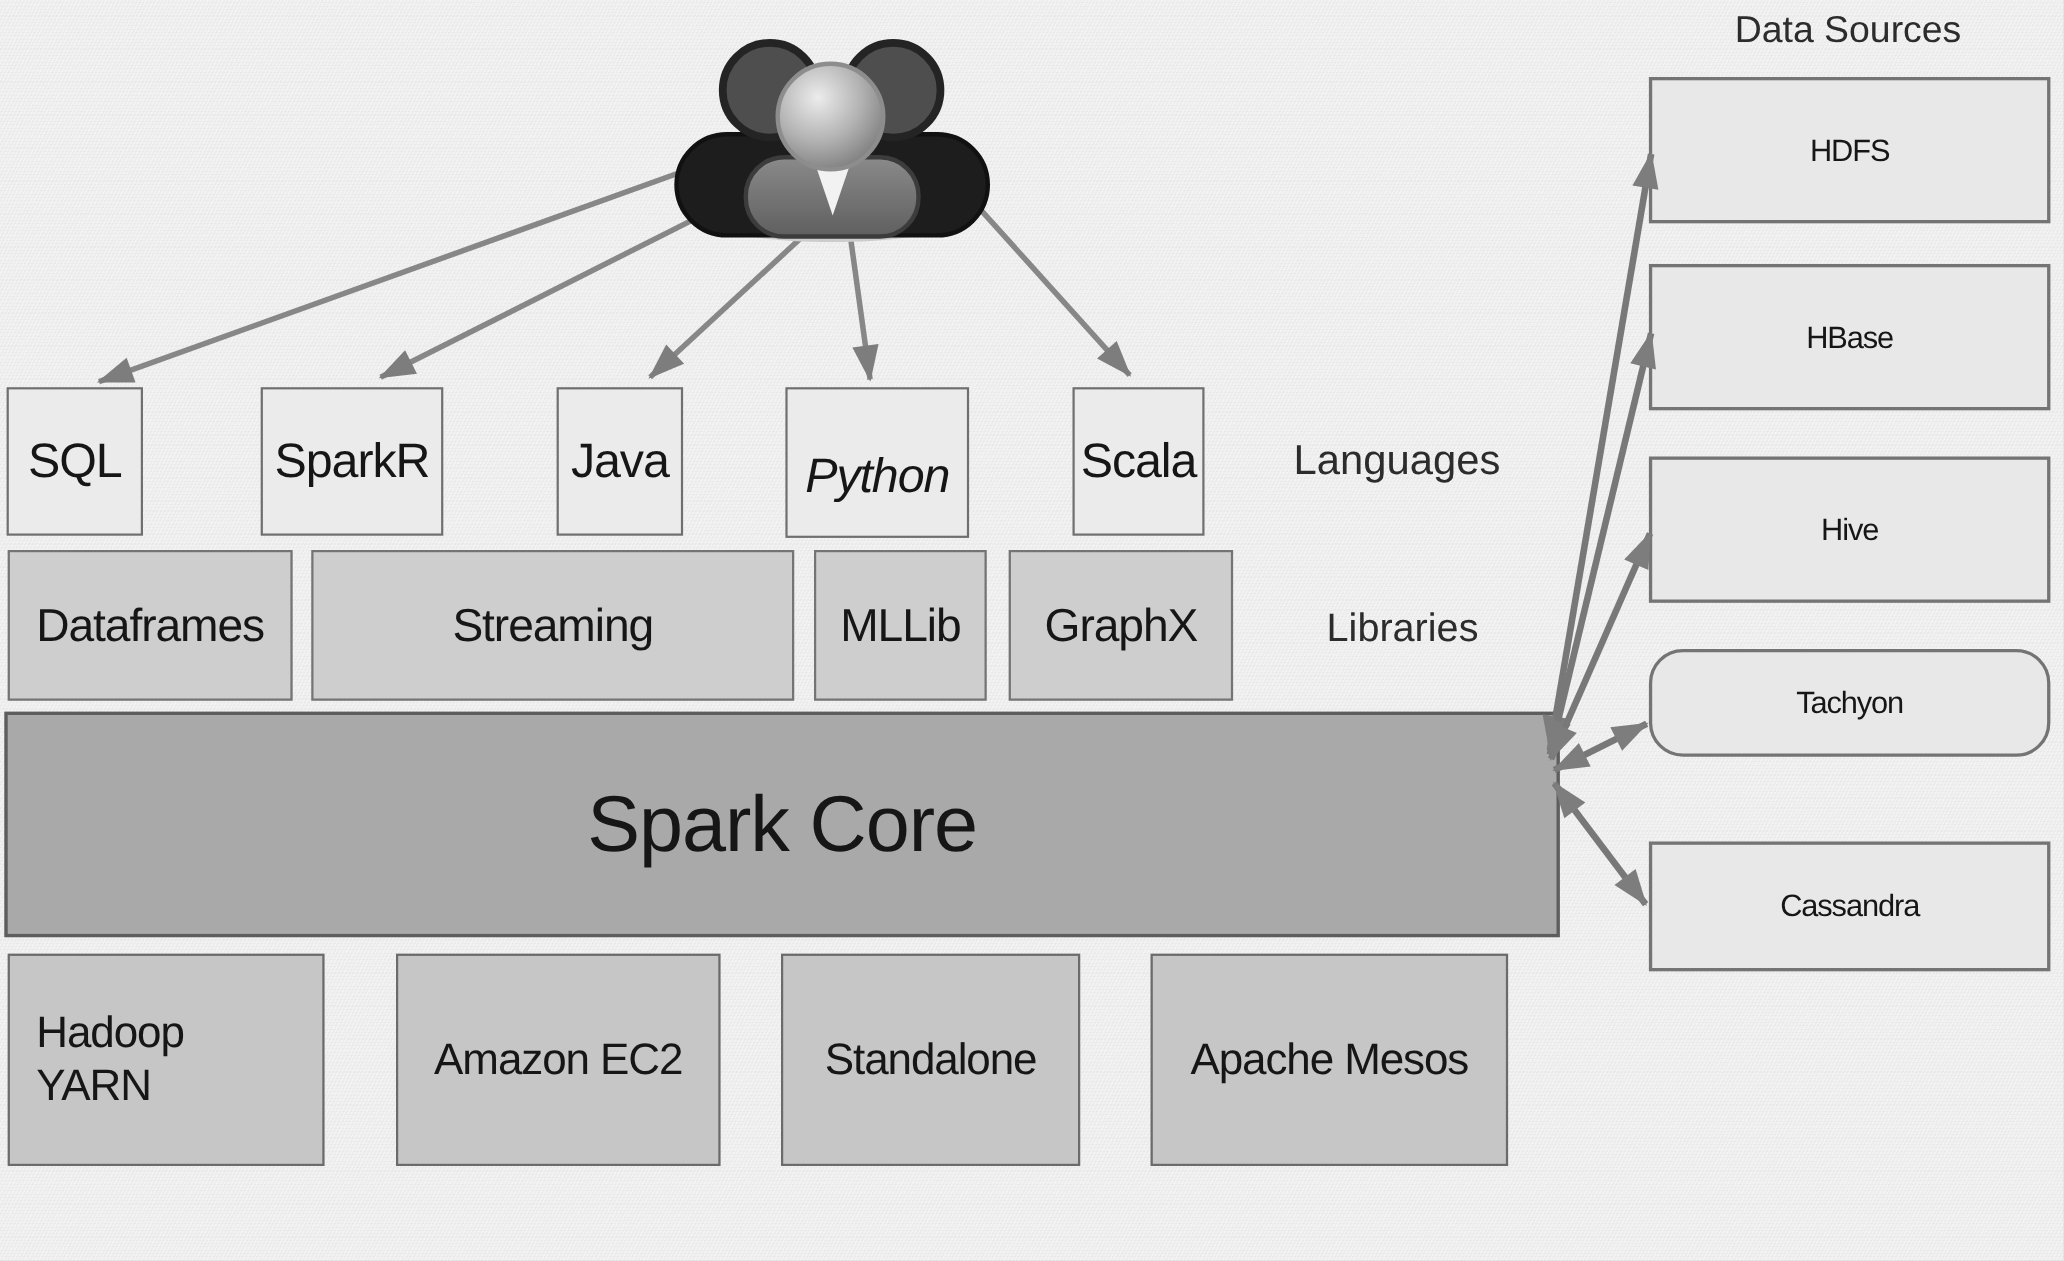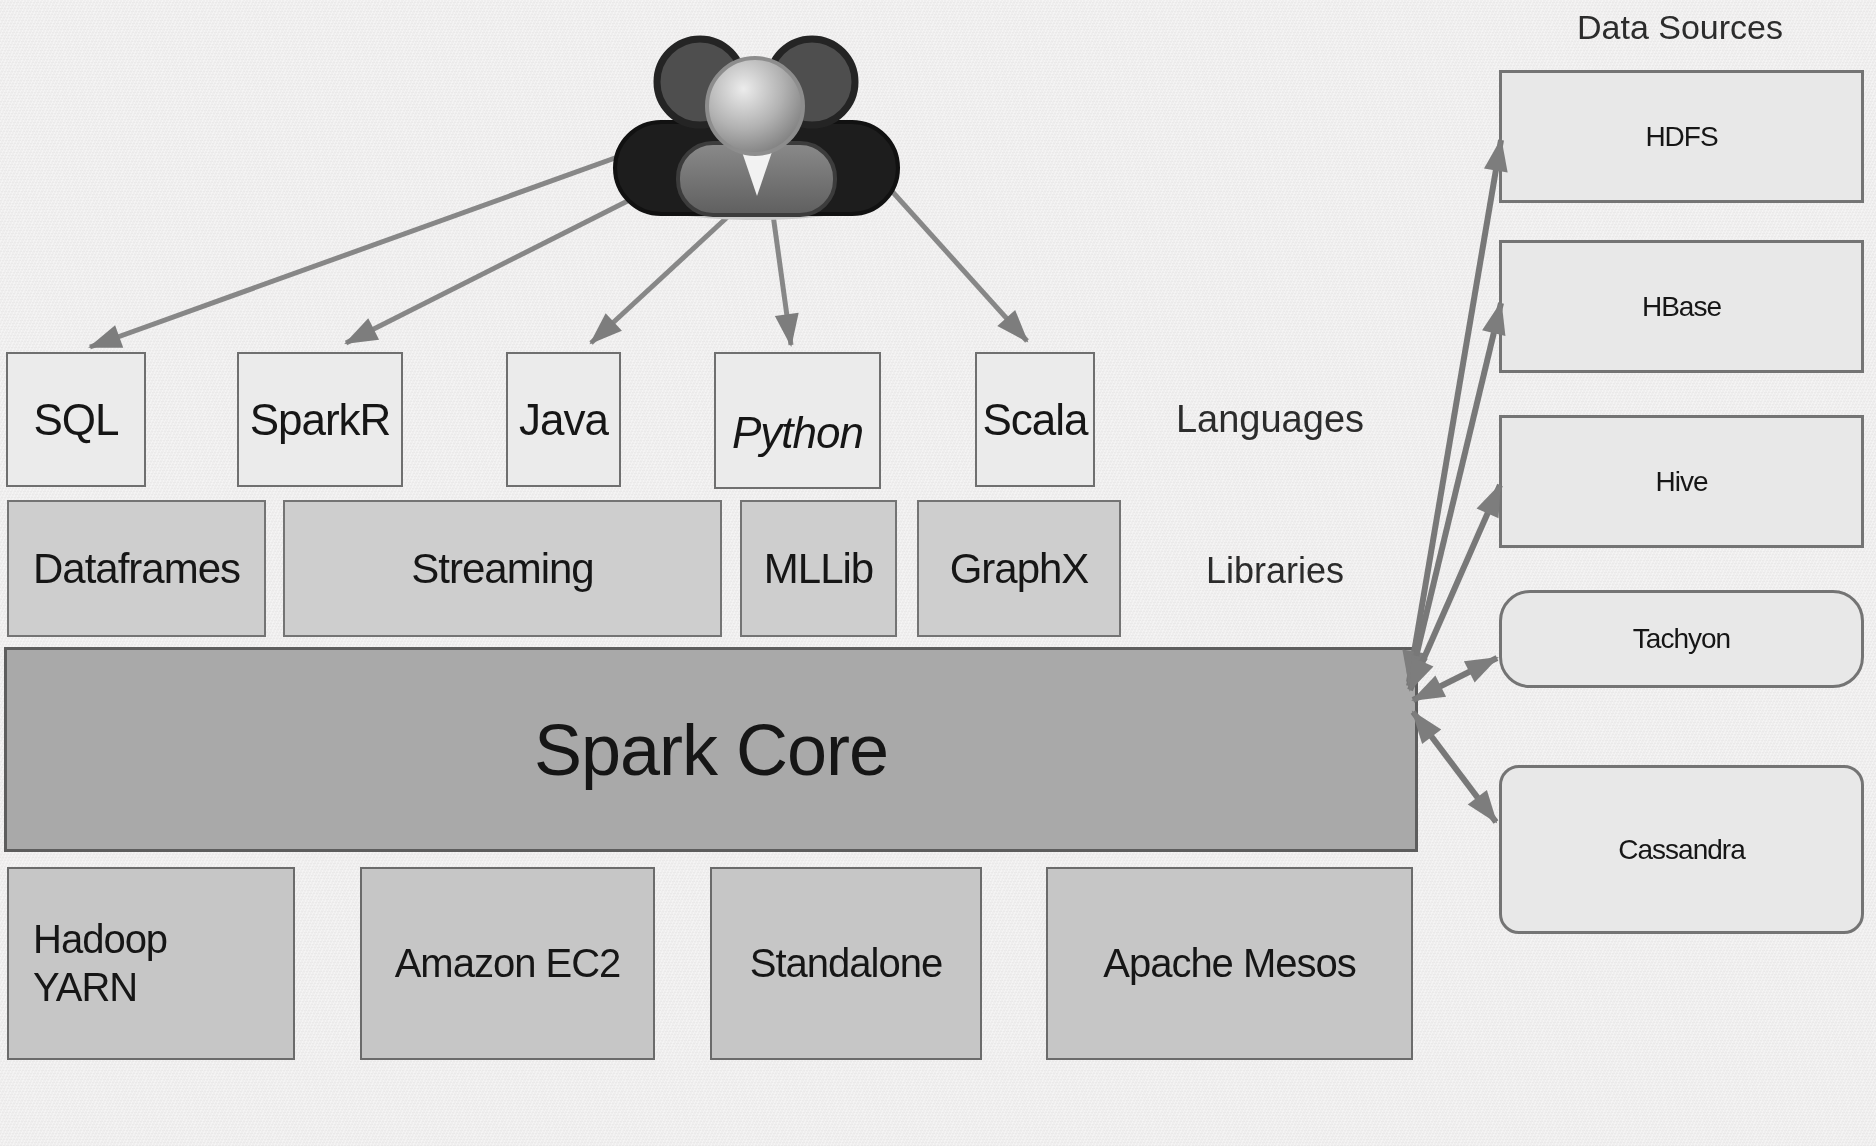--- a/index.html
+++ b/index.html
@@ -49,21 +49,21 @@
     left:0;top:0;
     z-index:5;
     pointer-events:none;
   }
 </style>
 </head>
 <body>
 
 <div class="stage">
 
-  <div class="box lang" style="left:6px;top:352px;width:140px;height:135px;">
+  <div class="box lang" style="left:6px;top:352px;width:124px;height:135px;">
     <span>SQL</span>
   </div>
   <div class="box lang" style="left:237px;top:352px;width:166px;height:135px;">
     <span>SparkR</span>
   </div>
   <div class="box lang" style="left:506px;top:352px;width:115px;height:135px;">
     <span>Java</span>
   </div>
   <div class="box lang" style="left:714px;top:352px;width:167px;height:137px;">
     <span class="italic">Python</span>
@@ -94,38 +94,38 @@
   <div class="box mgr" style="left:7px;top:867px;width:288px;height:193px;">
     <span class="yarn-text">Hadoop
 YARN</span>
   </div>
   <div class="box mgr" style="left:360px;top:867px;width:295px;height:193px;">
     <span>Amazon EC2</span>
   </div>
   <div class="box mgr" style="left:710px;top:867px;width:272px;height:193px;">
     <span>Standalone</span>
   </div>
-  <div class="box mgr" style="left:1046px;top:867px;width:367px;height:193px;">
+  <div class="box mgr" style="left:1046px;top:867px;width:325px;height:193px;">
     <span>Apache Mesos</span>
   </div>
 
   <div class="caption" style="left:1540px;top:8px;width:280px;font-size:34px;">Data Sources</div>
   <div class="box src" style="left:1499px;top:70px;width:365px;height:133px;">
     <span>HDFS</span>
   </div>
   <div class="box src" style="left:1499px;top:240px;width:365px;height:133px;">
     <span>HBase</span>
   </div>
   <div class="box src" style="left:1499px;top:415px;width:365px;height:133px;">
     <span>Hive</span>
   </div>
   <div class="box src" style="left:1499px;top:590px;width:365px;height:98px;border-radius:31px;">
     <span>Tachyon</span>
   </div>
-  <div class="box src" style="left:1499px;top:765px;width:365px;height:169px;border-radius:20px;">
+  <div class="box src" style="left:1499px;top:765px;width:365px;height:118px;">
     <span>Cassandra</span>
   </div>
 
   <svg class="overlay" width="1876" height="1146" viewBox="0 0 1876 1146">
     <defs>
       <marker id="ah" markerUnits="userSpaceOnUse" markerWidth="38" markerHeight="30" refX="33" refY="15" orient="auto-start-reverse">
         <path d="M2,3 L35,15 L2,27 Z" fill="#7d7d7d"></path>
       </marker>
       <radialGradient id="headGrad" cx="38%" cy="32%" r="75%">
         <stop offset="0%" stop-color="#ececec"></stop>

